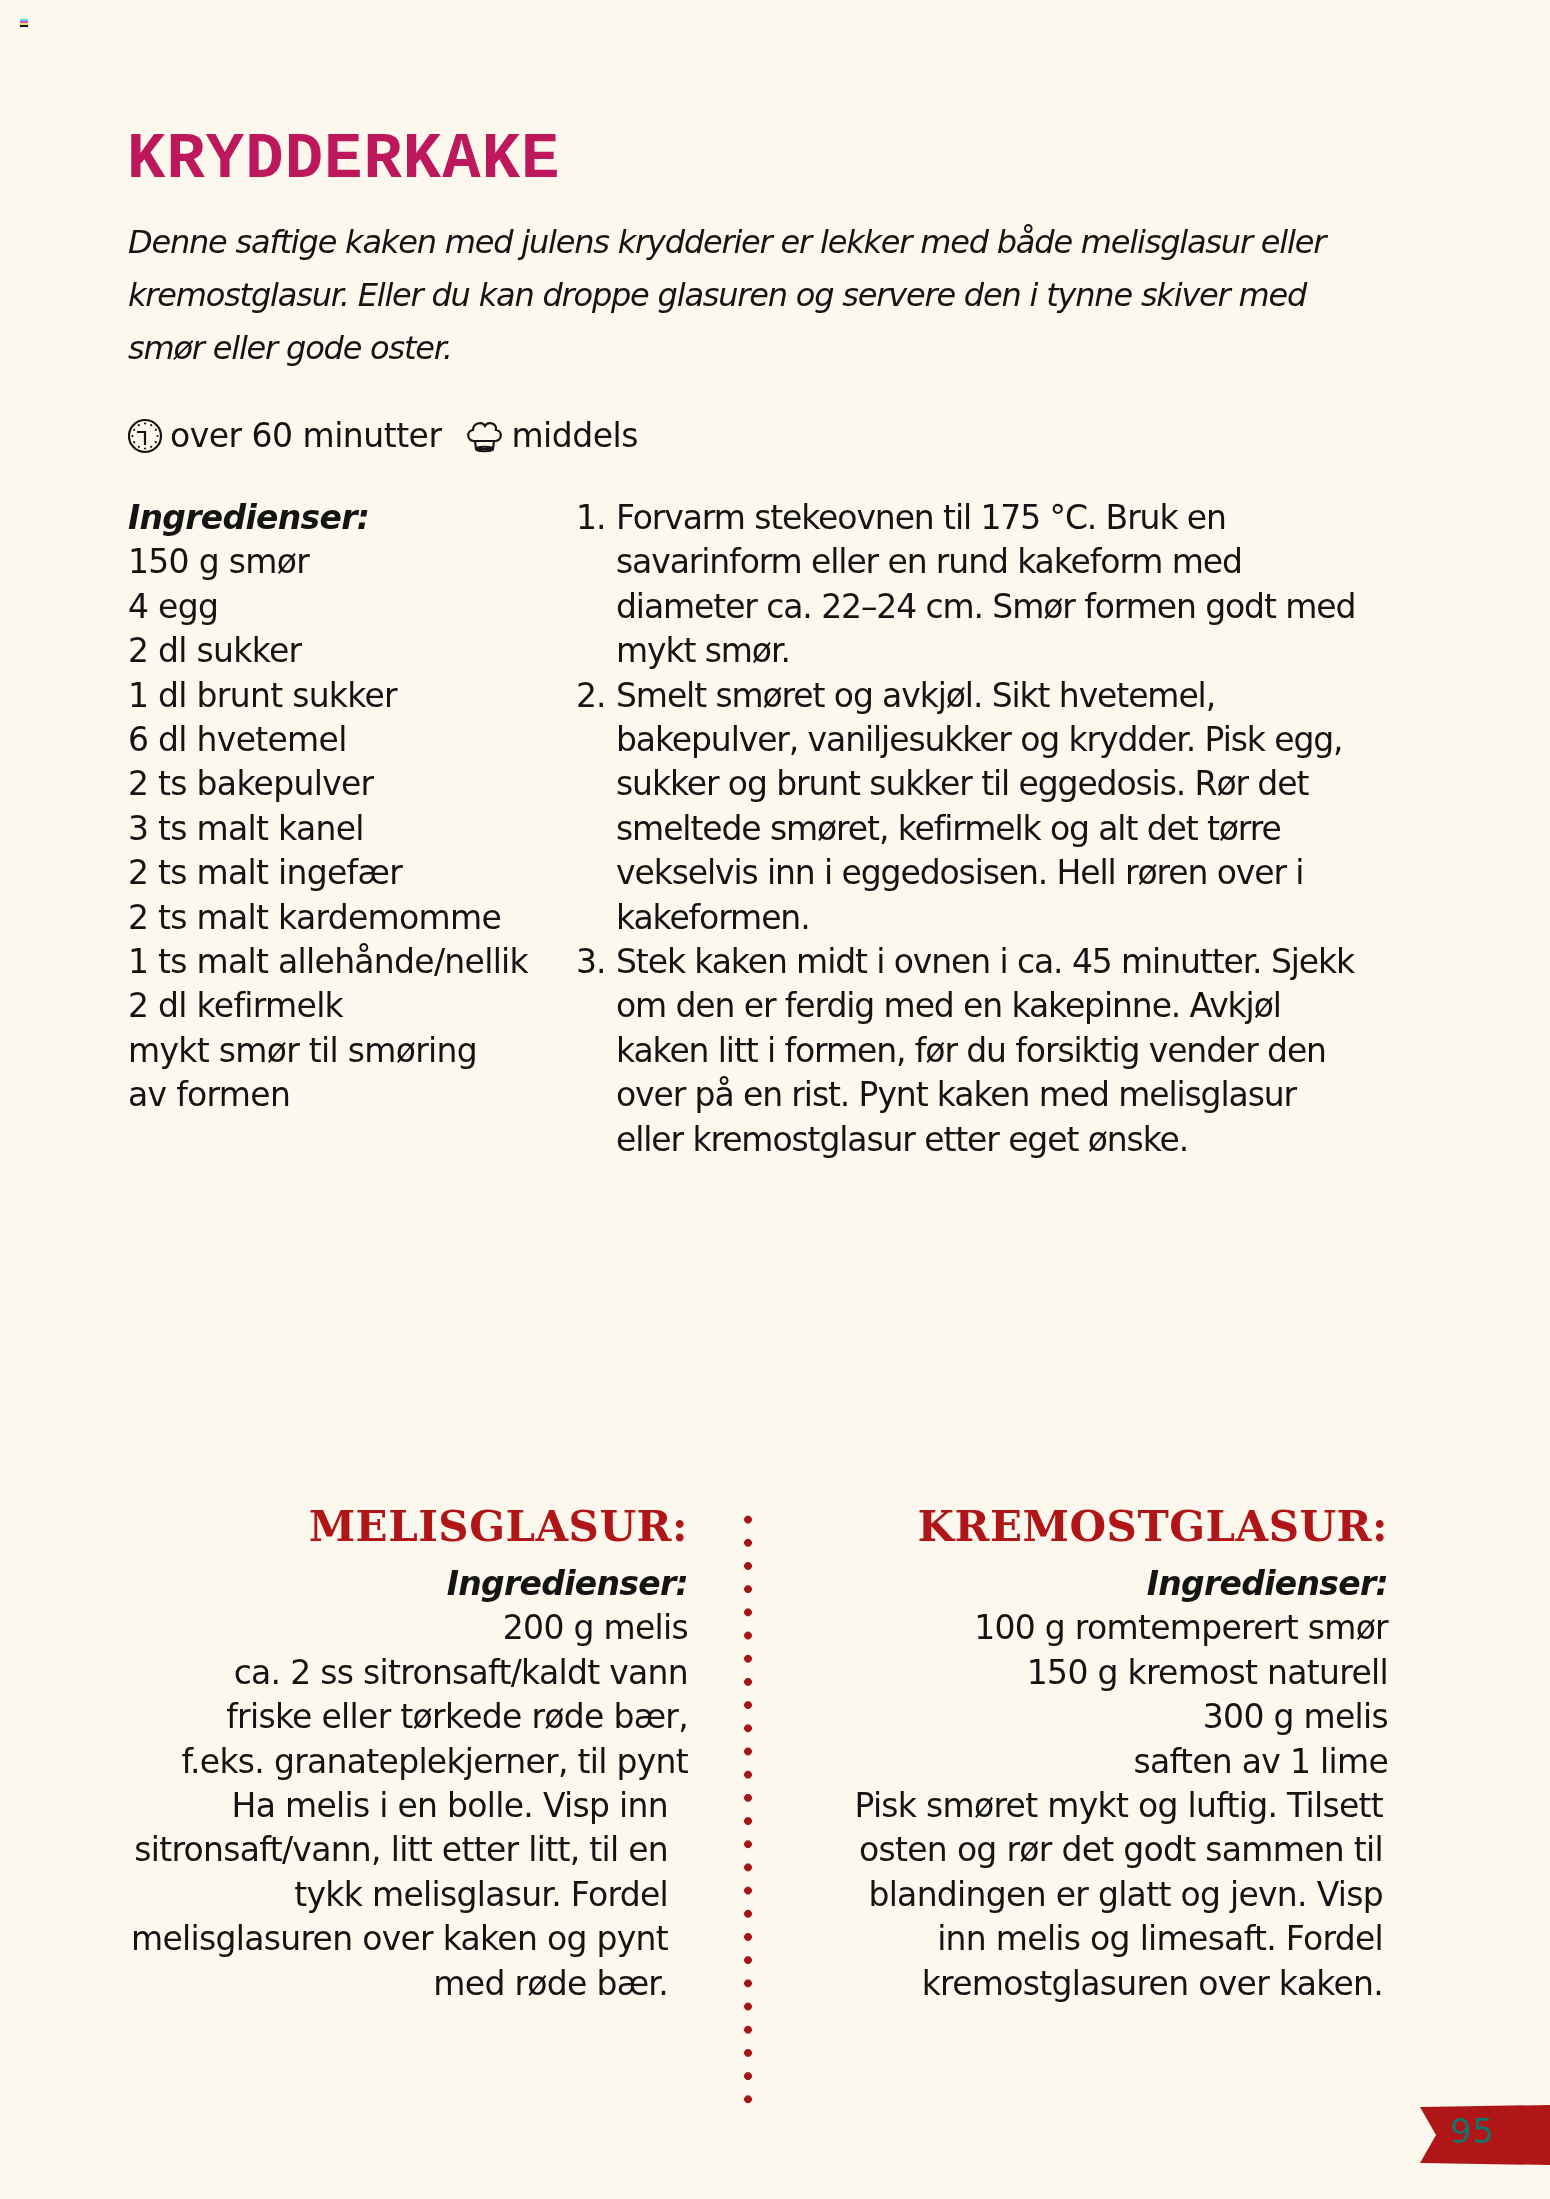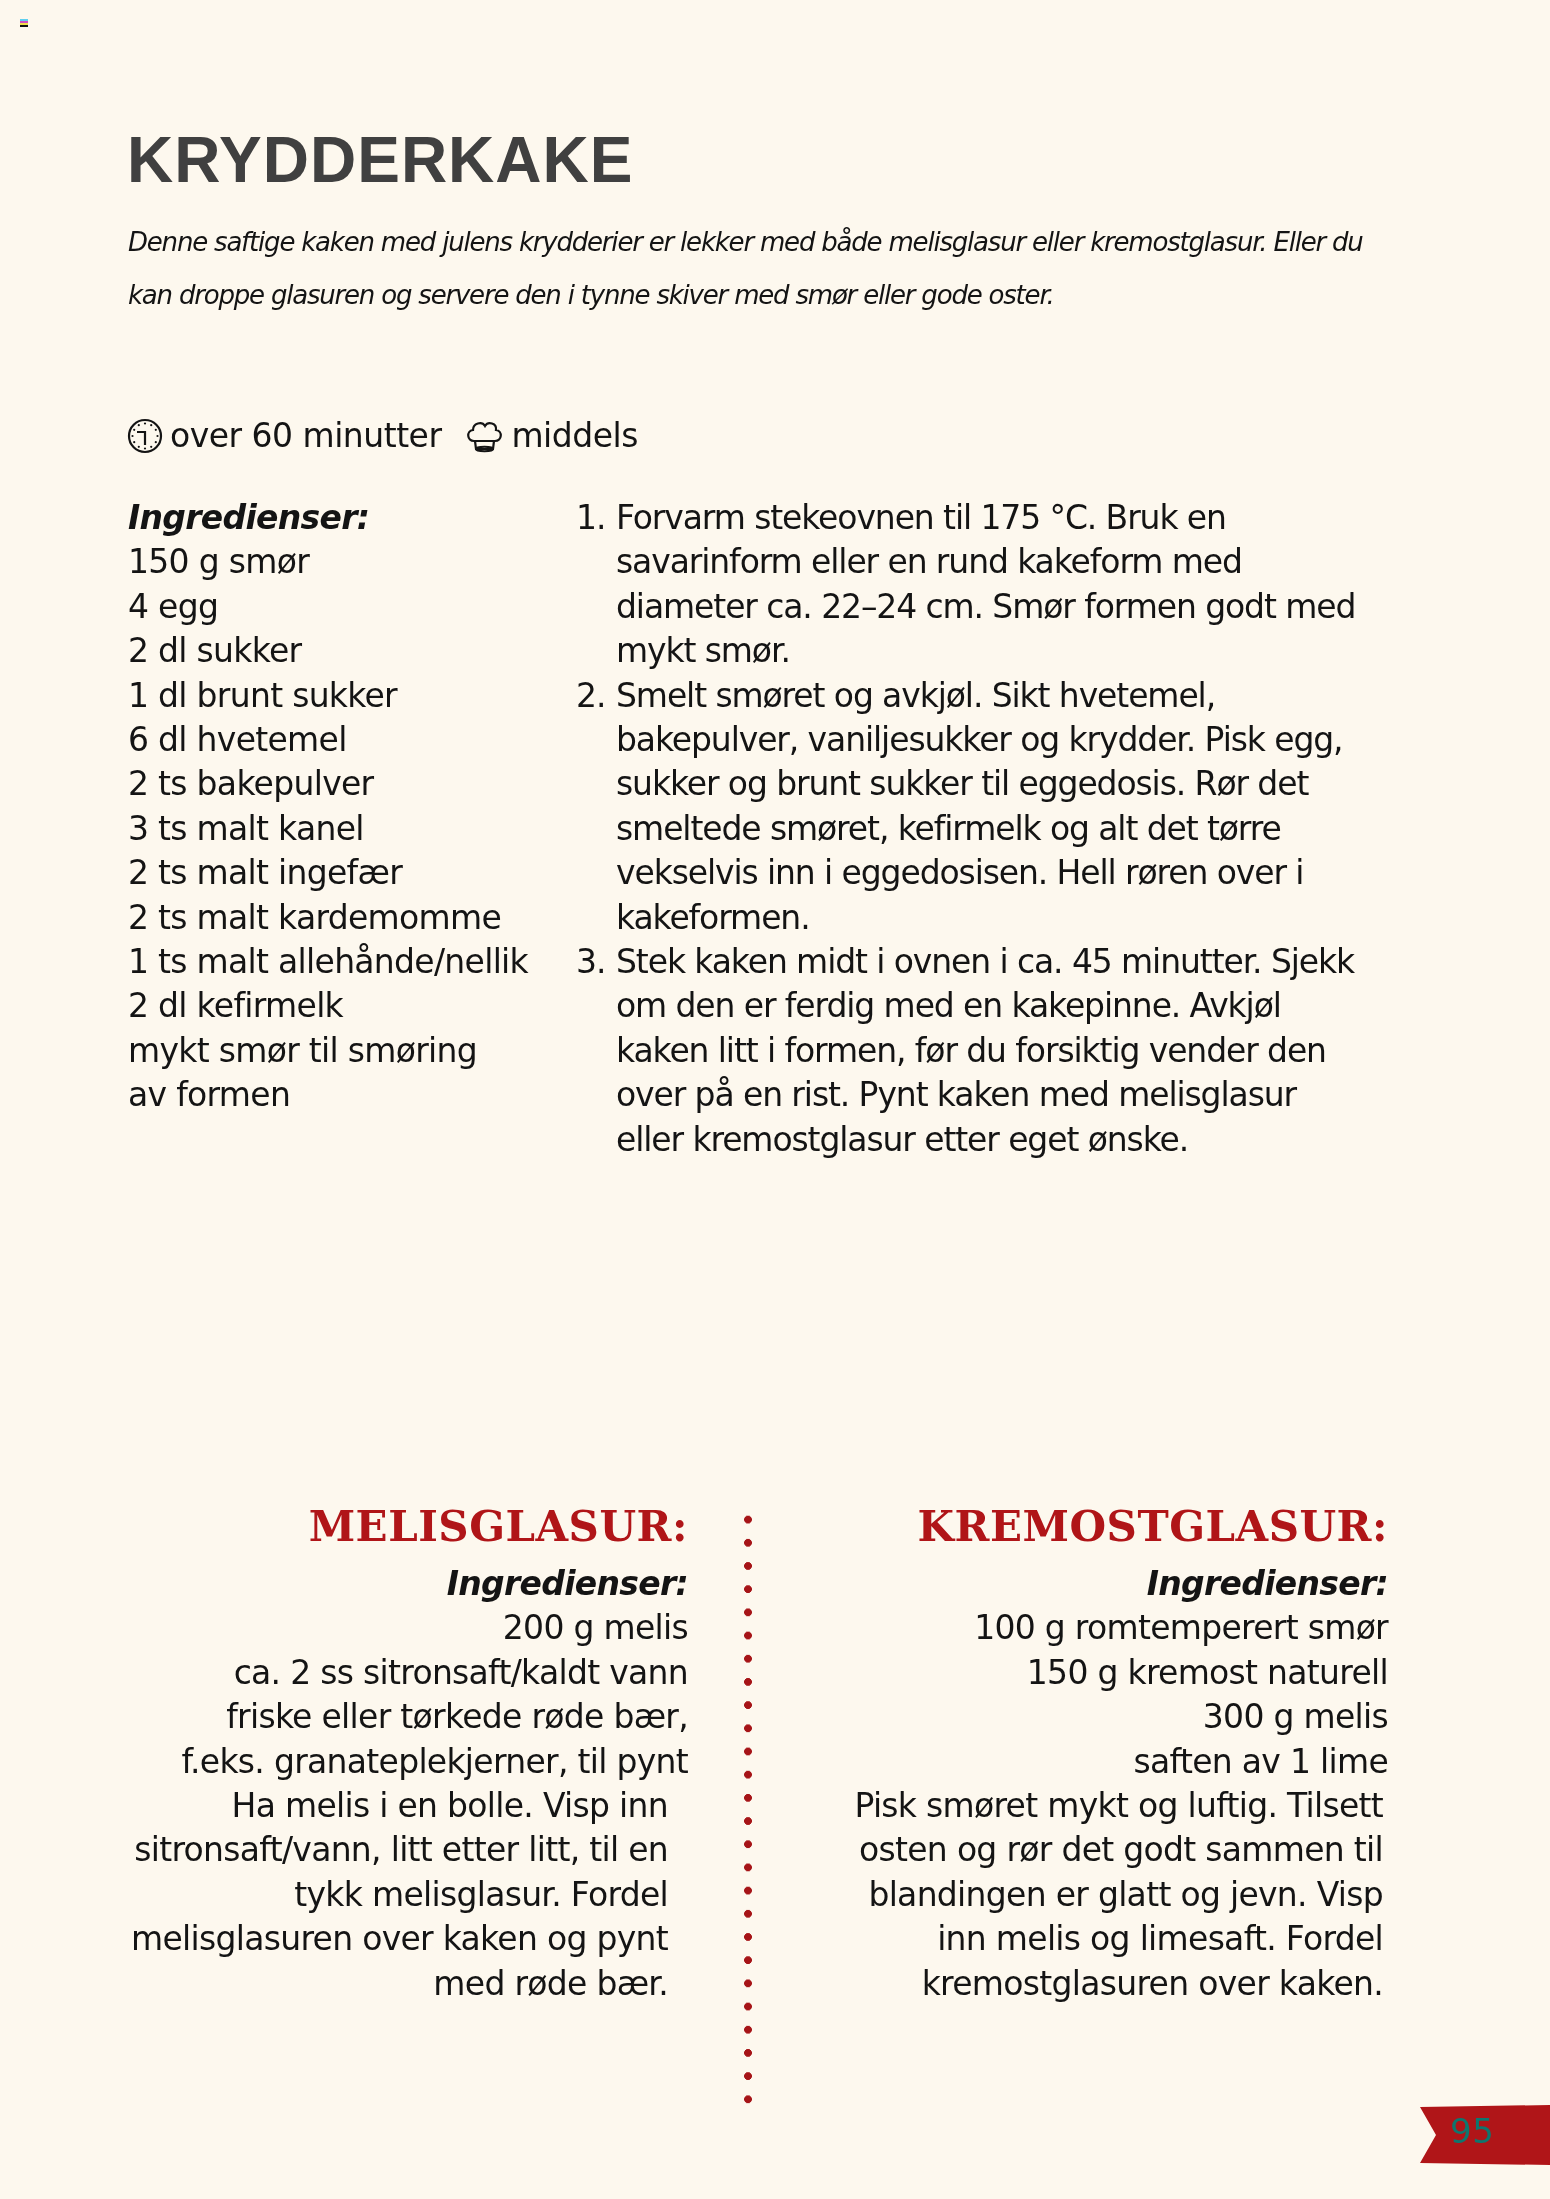--- a/index.html
+++ b/index.html
@@ -8,28 +8,28 @@
       background: #fdf8ee;
       position: relative;
       overflow: hidden;
       font-family: "DejaVu Sans", sans-serif;
       color: #141414;
     }
     .cmyk-mark { position: absolute; left: 20px; top: 19px; width: 8px; }
     .cmyk-mark span { display: block; height: 2px; }
     .title {
       position: absolute; left: 127px; top: 128px;
-      font-family: Liberation Sans, sans-serif; font-weight: bold;
-      font-size: 64px; color: #404040; letter-spacing: 1px; margin: 0;
+      font-family: Liberation Mono, monospace; font-weight: bold;
+      font-size: 64px; color: #be185d; letter-spacing: 1px; margin: 0;
       line-height: 1;
     }
     .intro {
       position: absolute; left: 128px; top: 216px; width: 1250px;
       font-family: "DejaVu Sans", sans-serif; font-style: italic;
-      font-size: 26px; line-height: 53px; letter-spacing: -1.2px; margin: 0;
+      font-size: 32px; line-height: 53px; letter-spacing: -1.2px; margin: 0;
     }
     .meta { position: absolute; left: 126px; top: 416px; display: flex; align-items: center; font-size: 33px; letter-spacing: -0.5px; }
     .meta .icon { width: 38px; height: 38px; margin-right: 6px; }
     .meta .gap { width: 22px; }
     .ingr { position: absolute; left: 128px; top: 496px; font-size: 33px; line-height: 44.4px; letter-spacing: -0.7px; }
     .head-b { font-weight: bold; font-style: italic; }
     .steps { position: absolute; left: 576px; top: 496px; width: 800px; font-size: 33px; line-height: 44.4px; letter-spacing: -1.1px; margin: 0; padding: 0; list-style: none; }
     .steps li { display: flex; }
     .steps .num { width: 40px; flex: none; text-align: left; }
     .steps .txt { width: 740px; }

